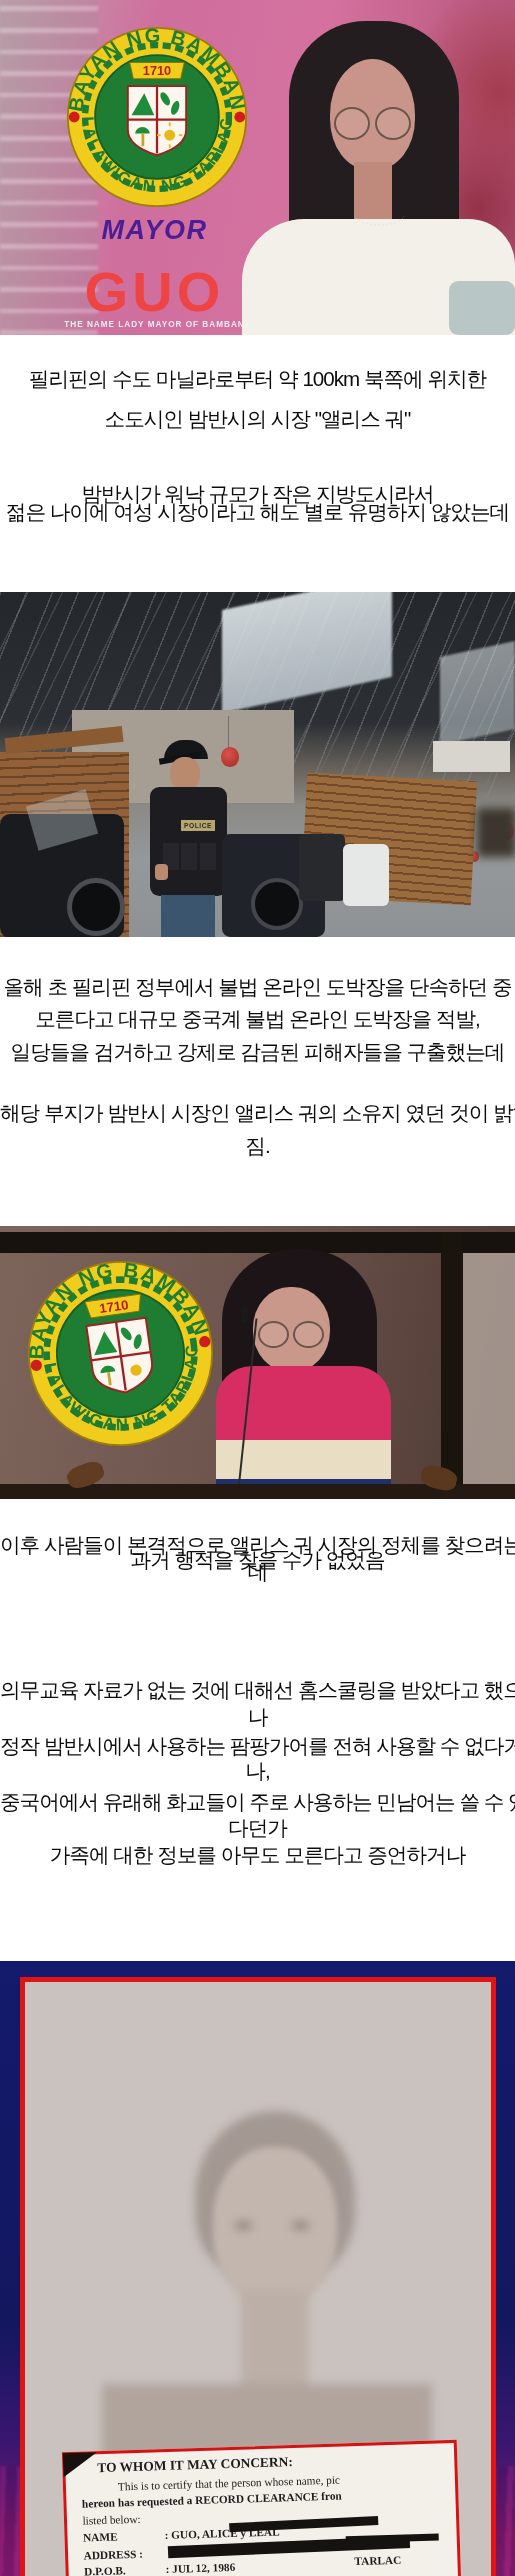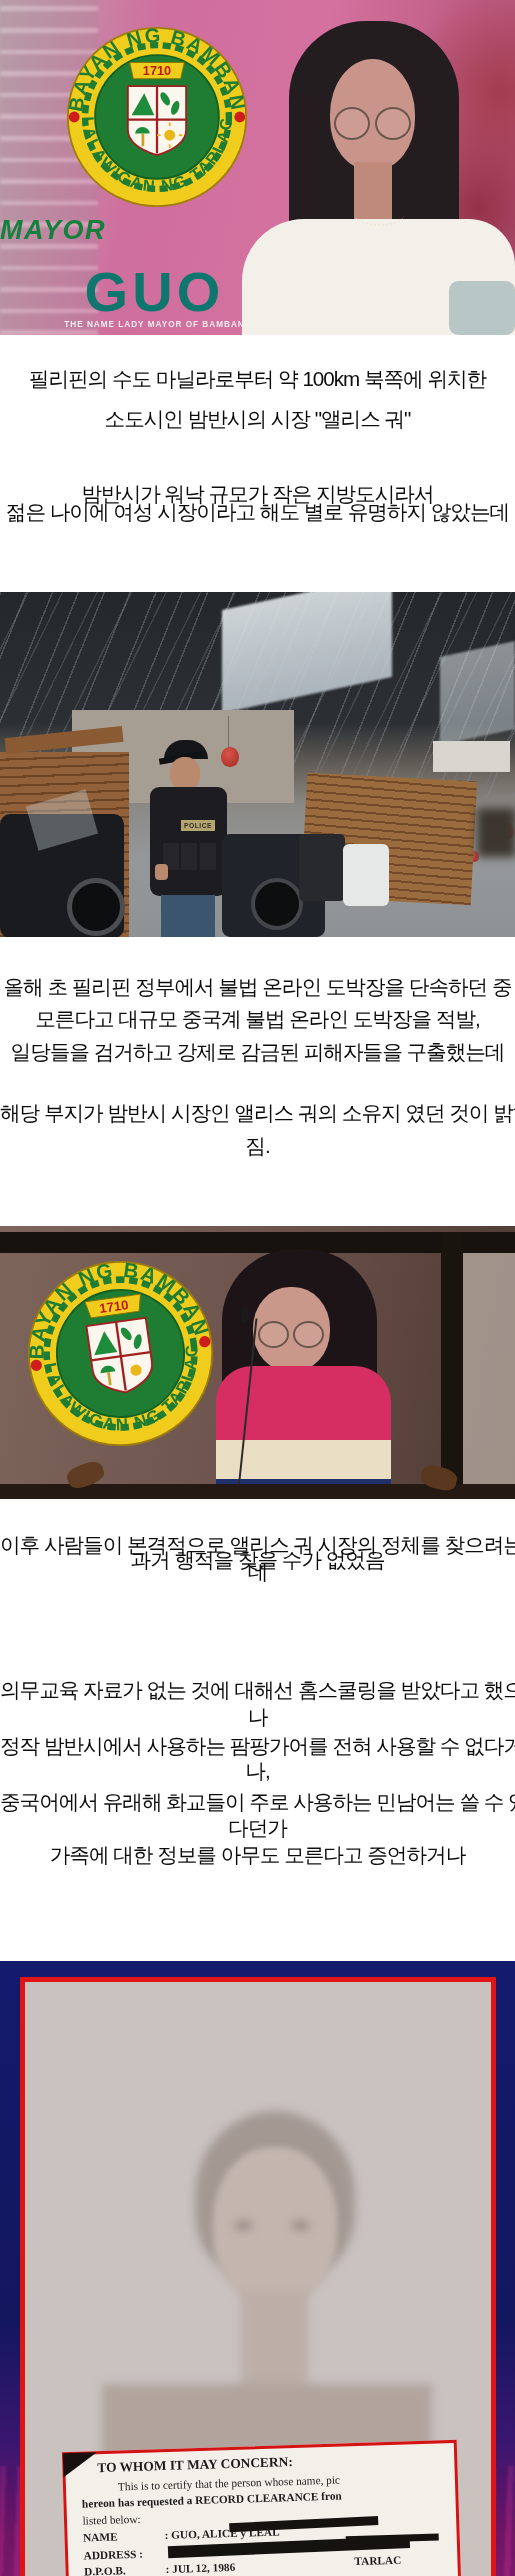--- a/index.html
+++ b/index.html
@@ -17,26 +17,26 @@
       radial-gradient(124px 144px at 93% 62%,rgba(140,40,58,.8),rgba(140,40,58,0) 70%),
       linear-gradient(100deg,#bfa2ab 0%,#cf6f9e 28%,#d4719f 58%,#c05f86 80%,#b25578 100%);}
   .p1left{left:0;top:0;width:98px;height:335px;opacity:.65;filter:blur(1.5px);
     background:repeating-linear-gradient(0deg,rgba(235,230,233,.55) 0 4.6px,rgba(150,140,148,.35) 4.6px 21.6px);}
   .p1hair{left:289px;top:20.6px;width:170px;height:319px;background:#241d20;border-radius:77px 77px 20.6px 31px;}
   .p1face{left:330px;top:59px;width:85px;height:111px;background:#c9958a;border-radius:50% 50% 46% 46%;}
   .lens{position:absolute;width:32px;height:29px;border:2.6px solid #6a564c;border-radius:50%;background:rgba(255,255,255,.08);}
   .p1neck{left:354px;top:162px;width:38px;height:62px;background:#bf8a7c;}
   .p1blazer{left:242px;top:219px;width:273px;height:116px;background:#f3f0ea;border-radius:62px 46px 0 0;}
   .p1chair{left:449px;top:281px;width:66px;height:54px;background:#b8c6c5;border-radius:9.3px;}
-  .p1mayor{left:0px;top:215px;width:309px;font-size:27px;font-weight:bold;
-           font-style:italic;color:#15803d;letter-spacing:1.5px;}
+  .p1mayor{left:0px;top:215px;width:309px;text-align:center;font-size:27px;font-weight:bold;
+           font-style:italic;color:#4c1d95;letter-spacing:1.5px;}
   .p1name{left:0px;top:246px;width:309px;text-align:center;font-size:23px;font-weight:bold;
           color:#ffffff;letter-spacing:2.1px;}
   .p1guo{left:0px;top:264px;width:309px;text-align:center;font-size:56px;font-weight:bold;
-         color:#0f766e;letter-spacing:4.1px;line-height:56px;}
+         color:#ef4444;letter-spacing:4.1px;line-height:56px;}
   .p1tag{left:0px;top:320px;width:309px;text-align:center;font-size:8.2px;font-weight:bold;
          color:#f2ecee;letter-spacing:1px;}
   
   .p2bg{left:0;top:0;width:515px;height:345px;
     background:linear-gradient(180deg,#24272b 0%,#2c3034 38%,#6b655e 52%,#8b8a86 62%,#95989a 78%,#8f9294 100%);}
   .p2truss{left:0;top:0;width:515px;height:206px;opacity:.8;
     background:
       repeating-linear-gradient(112deg,rgba(135,140,146,.5) 0 1.5px,transparent 1.5px 24px),
       repeating-linear-gradient(-64deg,rgba(120,126,132,.4) 0 1.5px,transparent 1.5px 31px);}
   .p2sky{background:linear-gradient(#dfe6ea,#b9c3c9);filter:blur(1px);transform:skewY(-12deg);}

